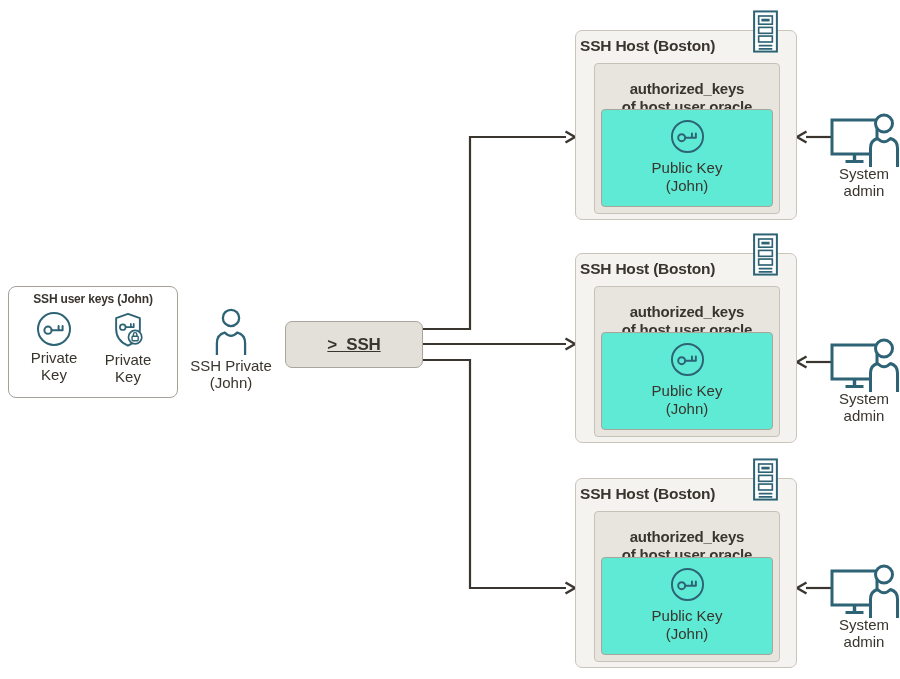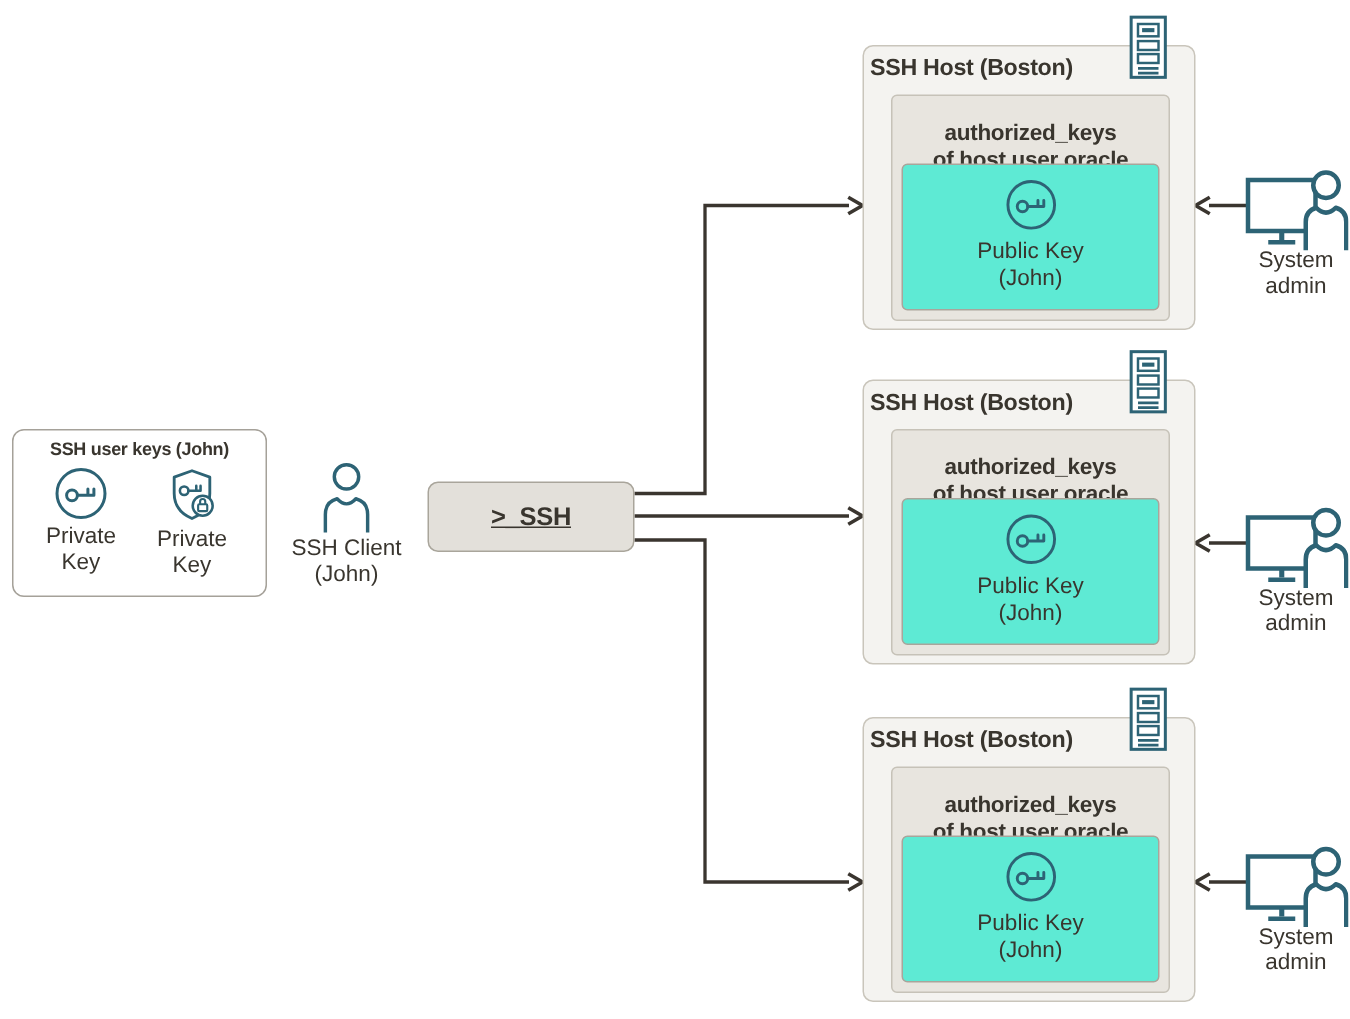--- a/index.html
+++ b/index.html
@@ -143,21 +143,21 @@
         <div>Private</div>
         <div>Key</div>
       </div>
     </div>
   </div>
 
   <svg class="ic client-ic" viewBox="0 0 44 46">
       <use href="#ic-person"></use>
     </svg>
   <div class="client-lbl">
-    <div>SSH Client</div>
+    <div>SSH Private</div>
     <div>(John)</div>
   </div>
 
   <div class="sshbox">
     <span>&gt;_SSH</span>
   </div>
 
   <div class="host host-1">
     <svg class="ic server-ic" viewBox="0 0 34 50">
         <use href="#ic-server"></use>

